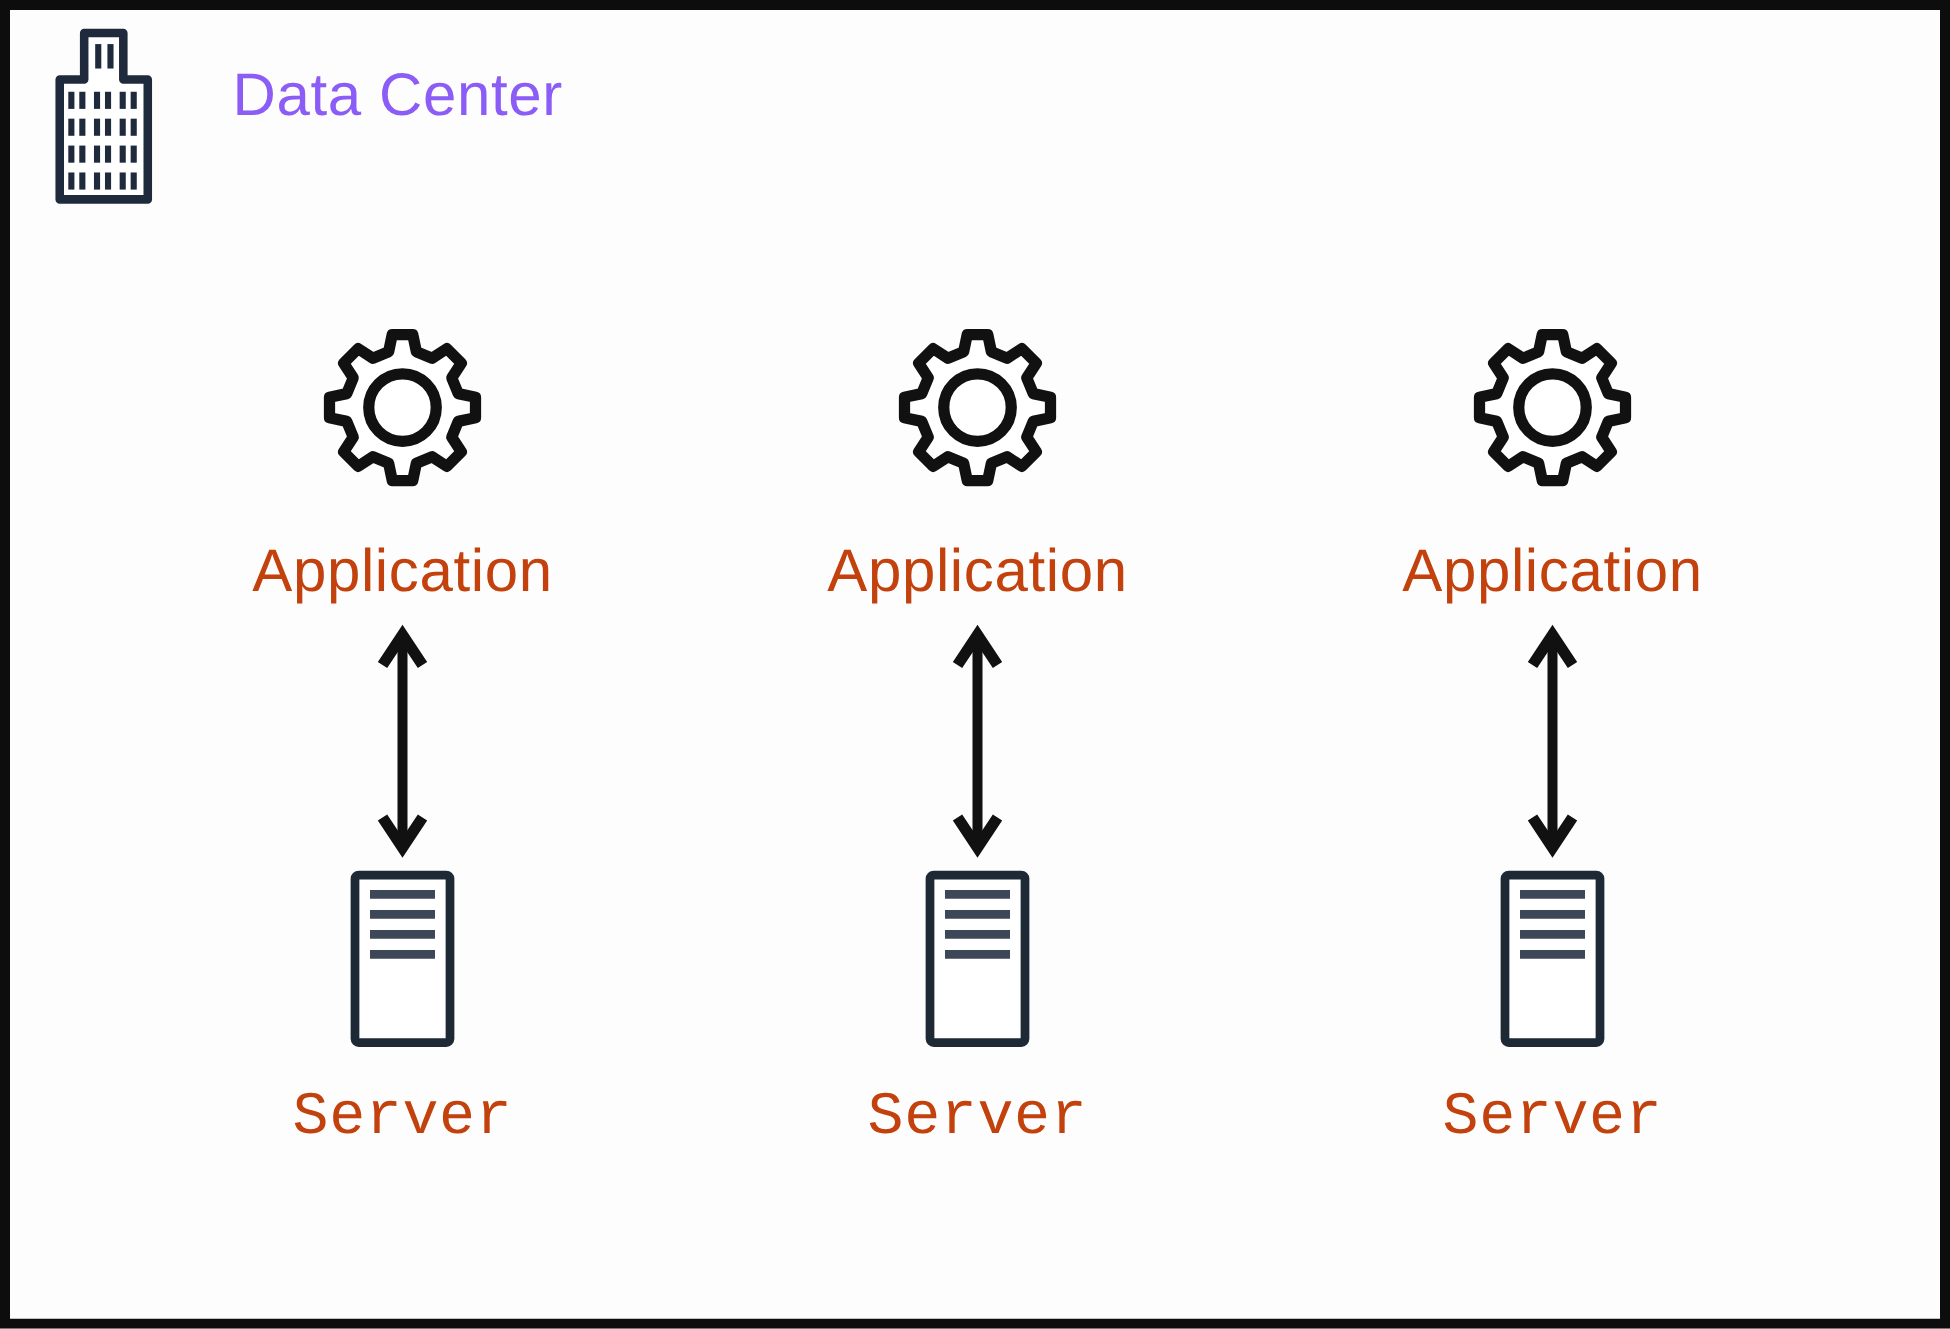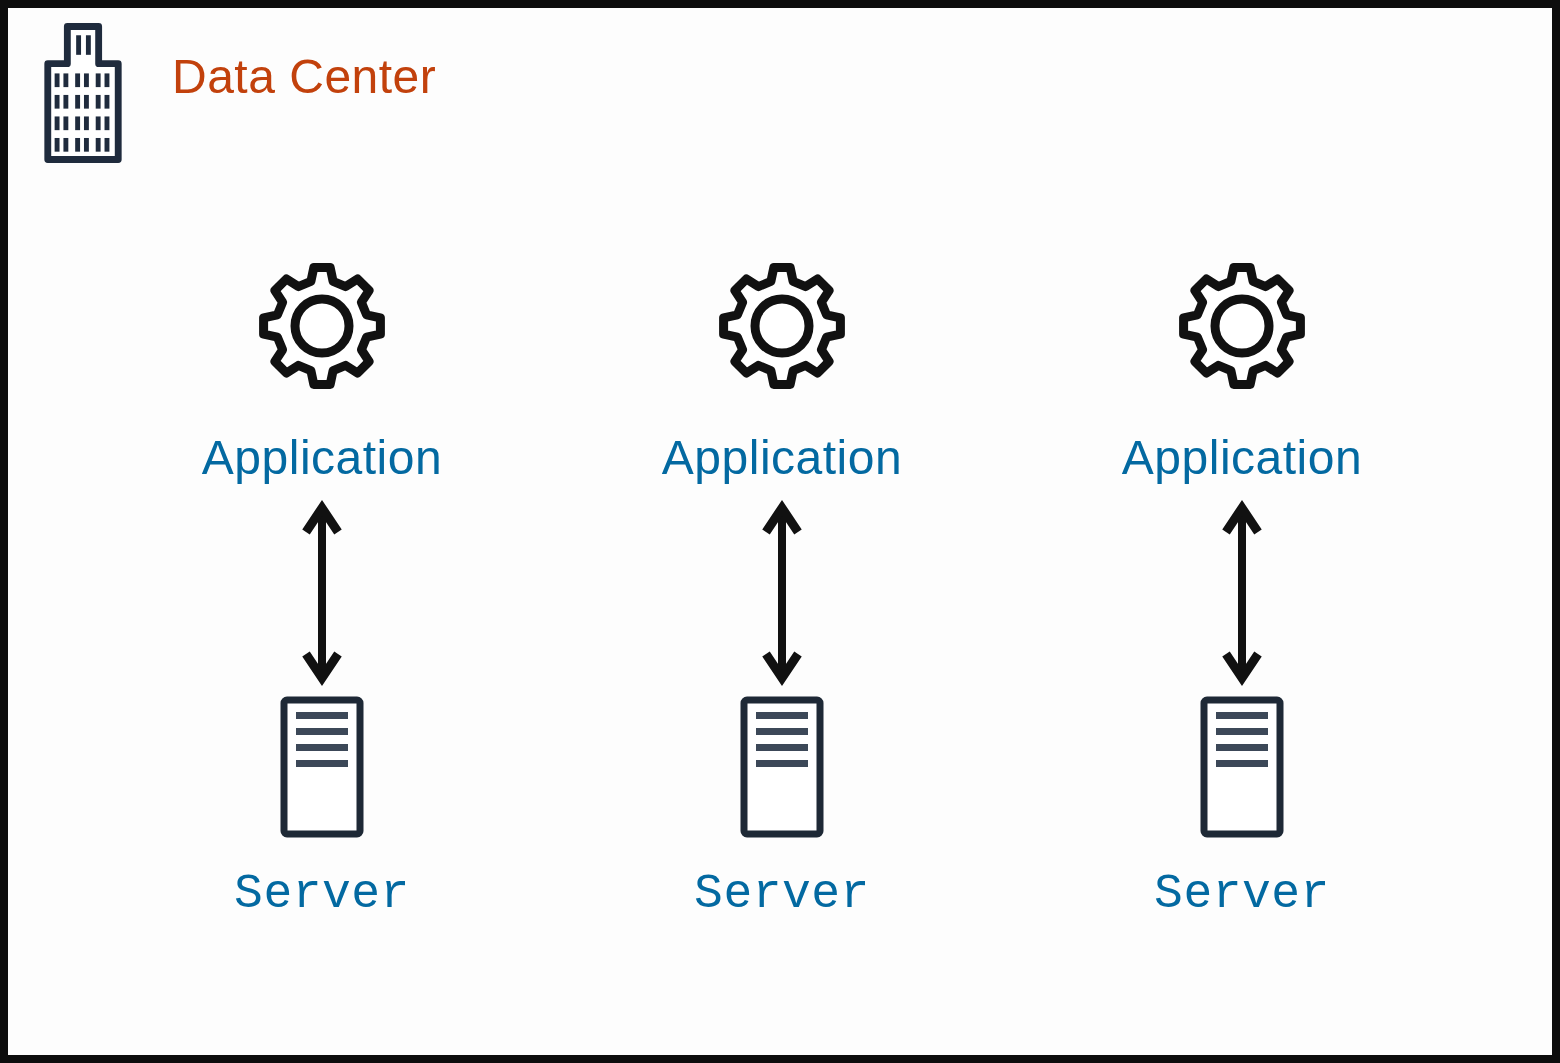--- a/index.html
+++ b/index.html
@@ -18,43 +18,43 @@
   }
   .header {
     position: absolute;
     top: 10px;
     left: 30px;
     display: flex;
     align-items: flex-start;
   }
   .header .title {
     padding-top: 30px;
-    margin-left: 44px;
+    margin-left: 58px;
     font-size: 48px;
     line-height: 1.2;
-    color: #c2410c;
+    color: #8b5cf6;
     letter-spacing: 0.5px;
     white-space: nowrap;
   }
   .row {
     position: absolute;
     top: 252px;
     left: 84px;
     display: flex;
   }
   .col {
     width: 460px;
     display: flex;
     flex-direction: column;
     align-items: center;
   }
   .label {
     font-size: 48px;
     line-height: 56px;
-    color: #0369a1;
+    color: #c2410c;
     letter-spacing: 0.5px;
     text-align: center;
     white-space: nowrap;
   }
   .app-label    { margin-top: 38px; }
   .server-label { margin-top: 28px; font-family: Liberation Mono, monospace; }
   .gear-svg   { width: 132px; height: 132px; display: block; }
   .arrow-svg  { width: 44px;  height: 190px; margin-top: 12px; display: block; }
   .server-svg { width: 84px;  height: 142px; margin-top: 8px;  display: block; }
   .building-svg { width: 90px; height: 148px; display: block; }

